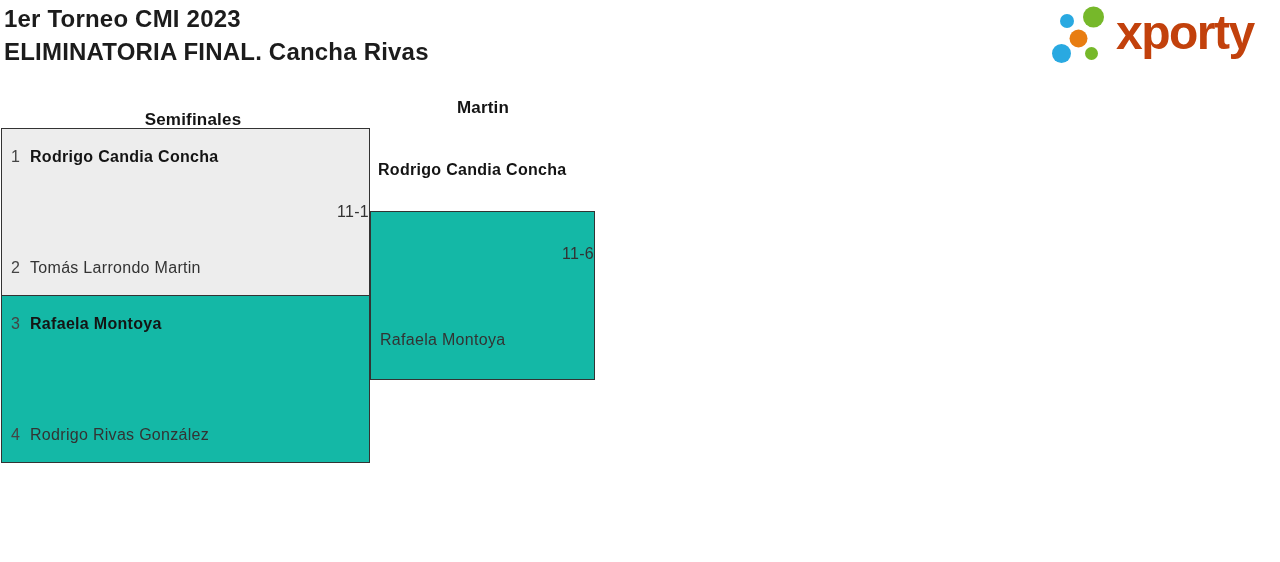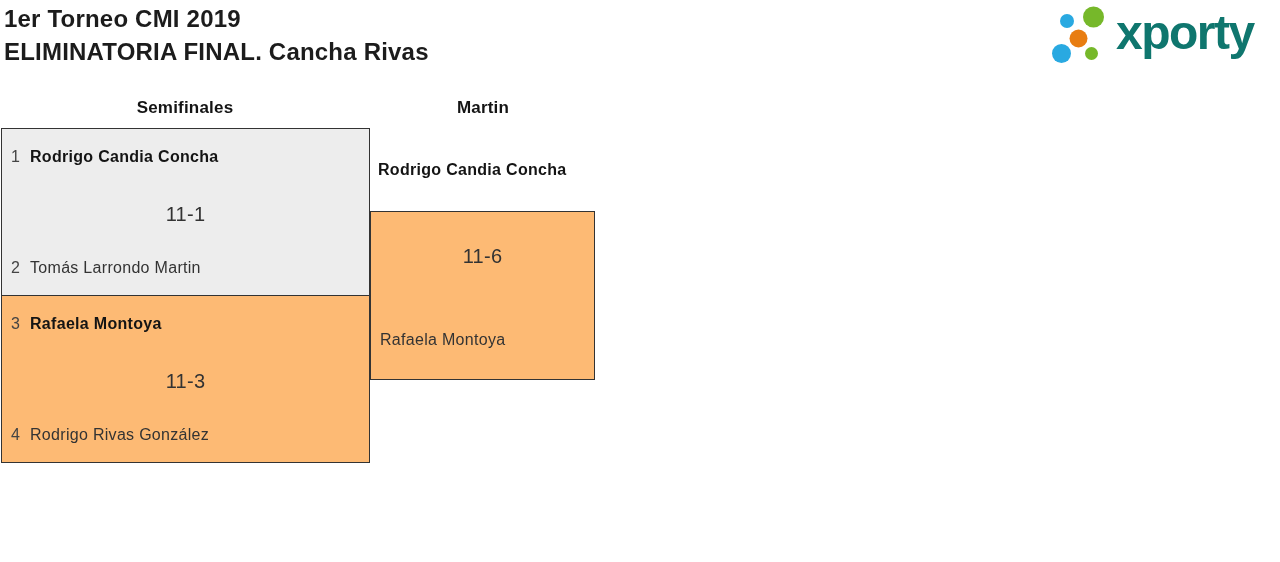--- a/index.html
+++ b/index.html
@@ -34,43 +34,43 @@
     display: flex;
     align-items: flex-start;
     cursor: pointer;
     text-decoration: none;
   }
   .logo-dots { width: 60px; height: 70px; flex: 0 0 auto; }
   .logo-word {
     font-size: 48px;
     font-weight: 700;
     letter-spacing: -1.5px;
-    color: #0f766e;
+    color: #c2410c;
     line-height: 66px;
     margin-left: 8px;
   }
 
   
   .round-header {
     position: absolute;
     top: 98px;
     font-size: 17px;
     font-weight: 600;
     color: #141414;
     text-align: center;
     letter-spacing: 0.2px;
   }
-  .rh-semis { left: 0px;   width: 370px; }
+  .rh-semis { left: 8px;   width: 370px; margin-top: 12px; }
   .rh-final { left: 370px; width: 226px; }
 
   
   .match {
     position: absolute;
     border: 1px solid #333333;
-    background: #fdba74;
+    background: #14b8a6;
   }
   .match-sf1 { left: 1px;   top: 128px; width: 369px; height: 168px; background: #ededed; }
   .match-sf2 { left: 1px;   top: 295px; width: 369px; height: 168px; }
   .match-f   { left: 370px; top: 211px; width: 225px; height: 169px; }
 
   .player-row {
     position: absolute;
     left: 9px;
     right: 8px;
     display: flex;
@@ -89,22 +89,22 @@
     font-weight: 400;
     color: #444444;
   }
   .pname.winner { font-weight: 700; color: #141414; }
 
   .score {
     position: absolute;
     left: 0;
     right: 0;
     top: 74px;
-    text-align: center;
-    font-size: 20px;
+    text-align: right;
+    font-size: 16px;
     letter-spacing: 0.3px;
     color: #333333;
   }
   .match-f .score { top: 33px; }
   .match-f .row-bottom { top: 118px; }
 
   
   .final-winner {
     position: absolute;
     left: 378px;
@@ -116,21 +116,21 @@
     color: #141414;
     white-space: nowrap;
   }
 </style>
 </head>
 <body>
 
 <div class="stage">
 
   <div class="title-block">
-    <div class="title-line">1er Torneo CMI 2019</div>
+    <div class="title-line">1er Torneo CMI 2023</div>
     <div class="title-line">ELIMINATORIA FINAL. Cancha Rivas</div>
   </div>
 
   <a class="logo">
     <svg class="logo-dots" viewBox="0 0 60 70">
       <circle cx="19" cy="21" r="7" fill="#29a9e1"></circle>
       <circle cx="45.5" cy="17" r="10.5" fill="#76b82a"></circle>
       <circle cx="30.5" cy="38.5" r="9" fill="#e87d11"></circle>
       <circle cx="13.5" cy="53.5" r="9.5" fill="#29a9e1"></circle>
       <circle cx="43.5" cy="53.5" r="6.5" fill="#76b82a"></circle>
@@ -151,21 +151,20 @@
       <span class="seed">2</span>
       <span class="pname">Tomás Larrondo Martin</span>
     </div>
   </div>
 
   <div class="match match-sf2">
     <div class="player-row row-top">
       <span class="seed">3</span>
       <span class="pname winner">Rafaela Montoya</span>
     </div>
-    <div class="score">11-3</div>
     <div class="player-row row-bottom">
       <span class="seed">4</span>
       <span class="pname">Rodrigo Rivas González</span>
     </div>
   </div>
 
   <div class="final-winner">Rodrigo Candia Concha</div>
 
   <div class="match match-f">
     <div class="score">11-6</div>

